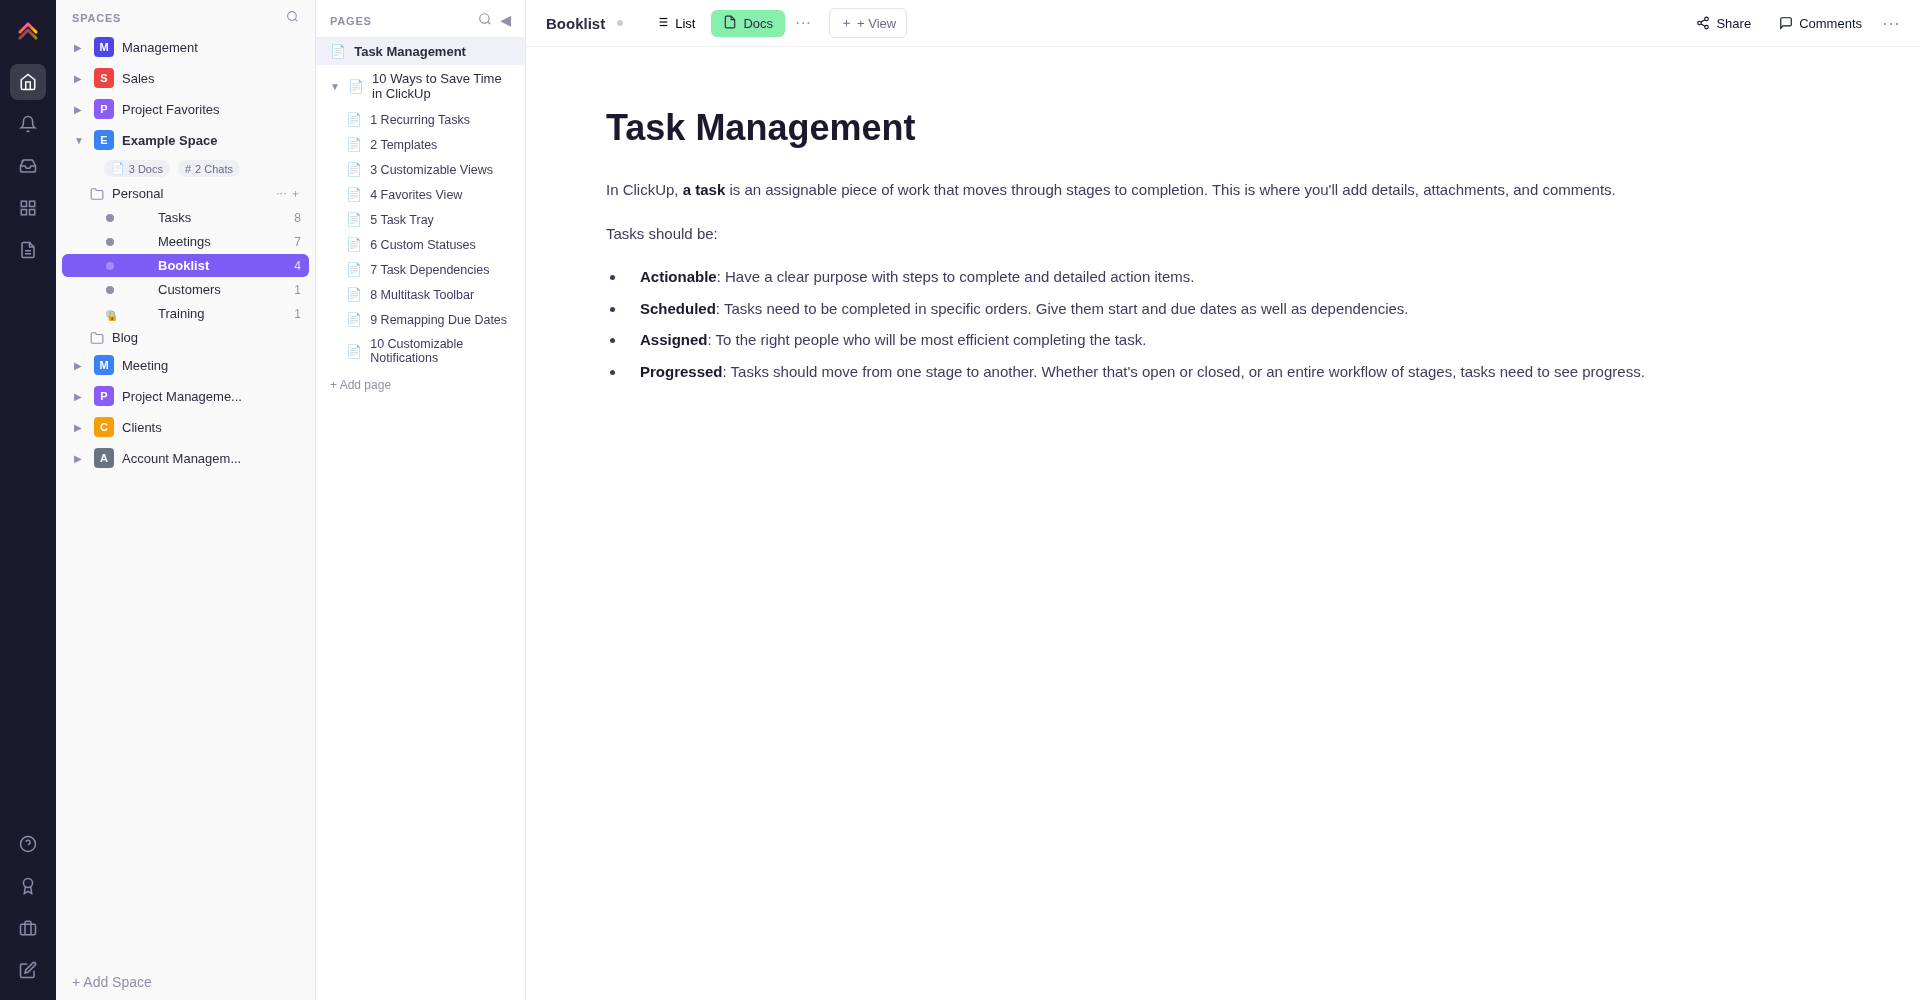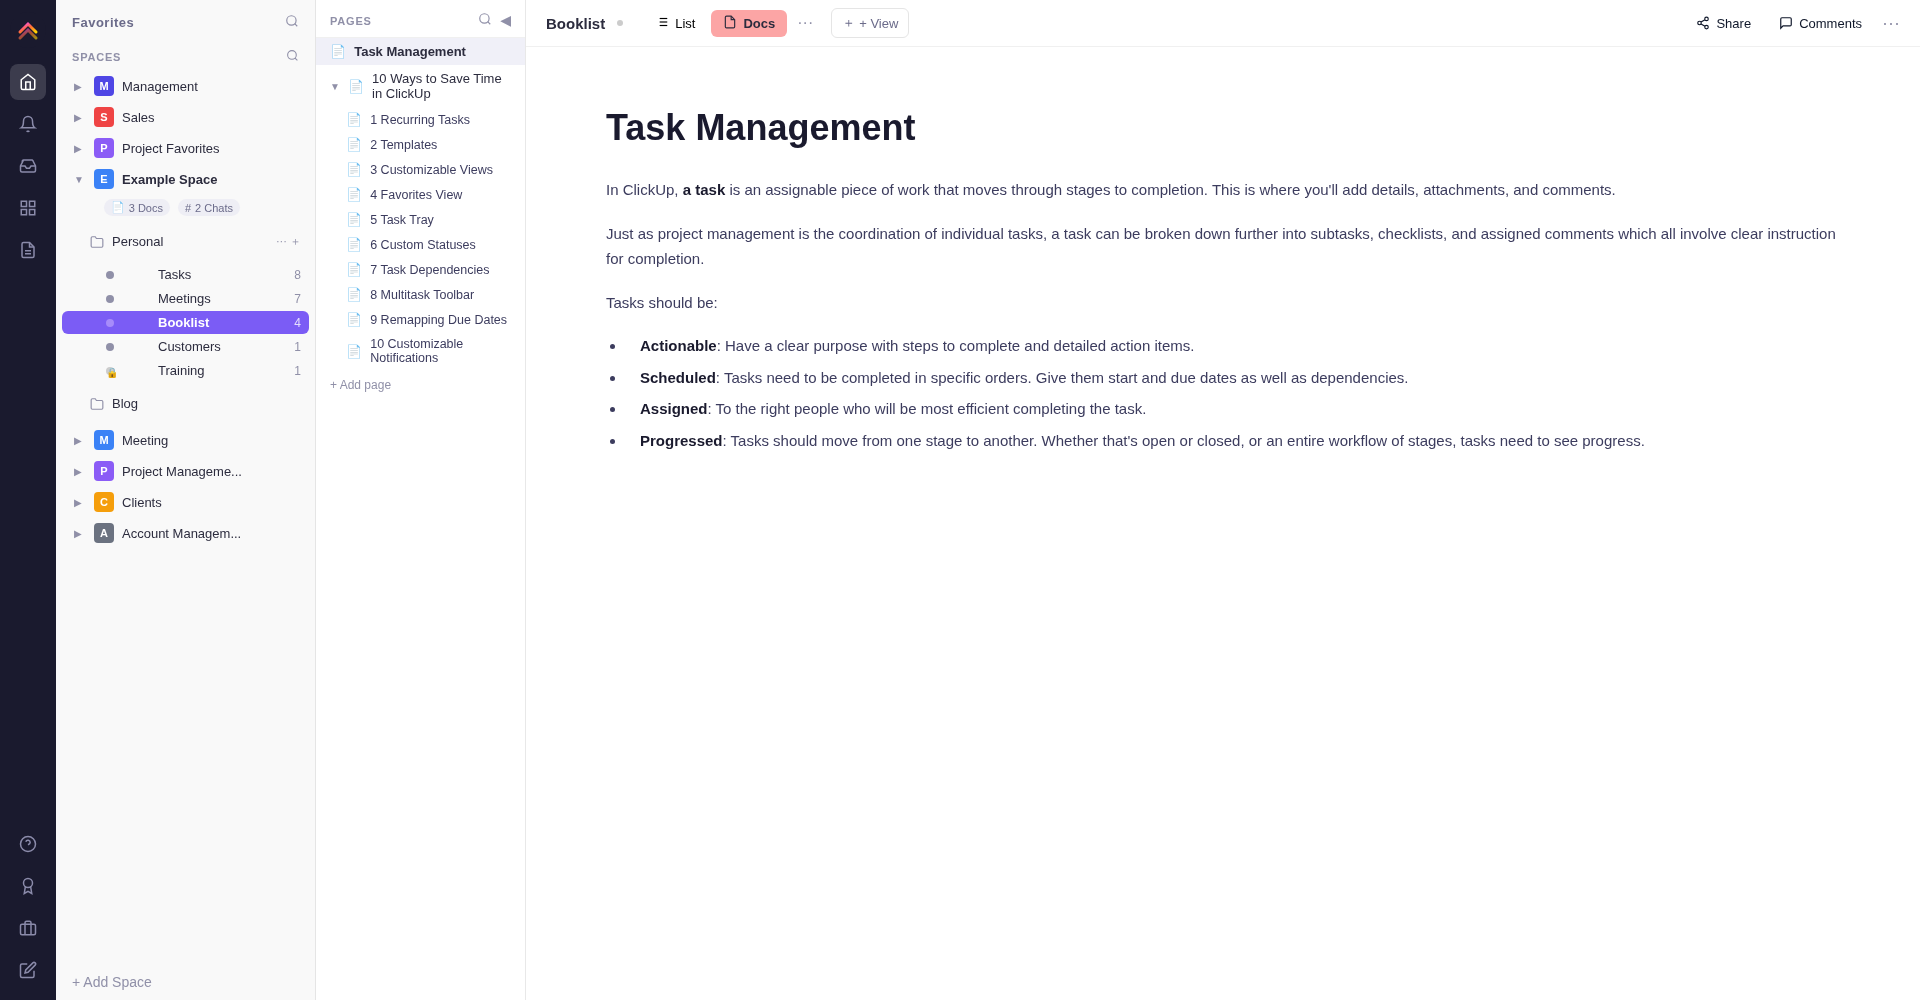--- a/index.html
+++ b/index.html
@@ -156,21 +156,21 @@
       padding: 2px 7px;
       border-radius: 10px;
     }
     .folder-item {
       display: flex;
       align-items: center;
       padding: 4px 8px 4px 28px;
       gap: 8px;
       cursor: pointer;
       border-radius: 6px;
-      margin: 10px 6px;
+      margin: 1px 6px;
     }
     .folder-name { font-size: 13px; color: #2c2c3e; font-weight: 500; flex: 1; }
     .folder-actions { color: #9090a8; font-size: 11px; display: flex; gap: 4px; }
 
     .list-item-sidebar {
       display: flex;
       align-items: center;
       padding: 4px 8px 4px 44px;
       gap: 8px;
       cursor: pointer;
@@ -296,23 +296,23 @@
       display: flex;
       align-items: center;
       gap: 6px;
       padding: 5px 12px;
       border-radius: 6px;
       cursor: pointer;
       font-size: 13px;
       color: #000000;
     }
     .toolbar-tab.active {
-      background: #fca5a5;
+      background: #86efac;
       color: #2c2c3e;
-      font-weight: 700;
+      font-weight: 400;
     }
     .toolbar-tab-icon { font-size: 13px; }
     .toolbar-more {
       color: #9090a8;
       cursor: pointer;
       font-size: 16px;
       padding: 4px 6px;
       border-radius: 4px;
     }
     .add-view-btn {
@@ -453,29 +453,20 @@
     <div class="nav-icon">
       <svg width="18" height="18" viewBox="0 0 24 24" fill="none" stroke="currentColor" stroke-width="2">
         <path d="M11 4H4a2 2 0 0 0-2 2v14a2 2 0 0 0 2 2h14a2 2 0 0 0 2-2v-7"></path>
         <path d="M18.5 2.5a2.121 2.121 0 0 1 3 3L12 15l-4 1 1-4 9.5-9.5z"></path>
       </svg>
     </div>
   </div>
 </div>
 
 <div class="sidebar">
-  <div class="sidebar-header">
-    <span class="sidebar-header-title">Favorites</span>
-    <span class="sidebar-search-icon">
-      <svg width="14" height="14" viewBox="0 0 24 24" fill="none" stroke="currentColor" stroke-width="2">
-        <circle cx="11" cy="11" r="8"></circle>
-          <line x1="21" y1="21" x2="16.65" y2="16.65"></line>
-      </svg>
-    </span>
-  </div>
 
 
   <div class="spaces-section">
     <div class="spaces-label">
       <span>Spaces</span>
       <span style="cursor:pointer;">
         <svg width="13" height="13" viewBox="0 0 24 24" fill="none" stroke="currentColor" stroke-width="2">
           <circle cx="11" cy="11" r="8"></circle>
             <line x1="21" y1="21" x2="16.65" y2="16.65"></line>
         </svg>
@@ -722,21 +713,20 @@
   </div>
 
   <div class="doc-area">
     <h1 class="doc-title">Task Management</h1>
 
     <p class="doc-para">
       In ClickUp, <strong>a task</strong> is an assignable piece of work that moves through stages to completion. This is where you'll add details, attachments, and comments.
     </p>
 
 
-    <p class="doc-para">Just as project management is the coordination of individual tasks, a task can be broken down further into subtasks, checklists, and assigned comments which all involve clear instruction for completion.</p>
 
     <p class="doc-para">Tasks should be:</p>
 
     <ul class="doc-list">
       <li>
         <strong>Actionable</strong>: Have a clear purpose with steps to complete and detailed action items.
       </li>
       <li>
         <strong>Scheduled</strong>: Tasks need to be completed in specific orders. Give them start and due dates as well as dependencies.
       </li>

